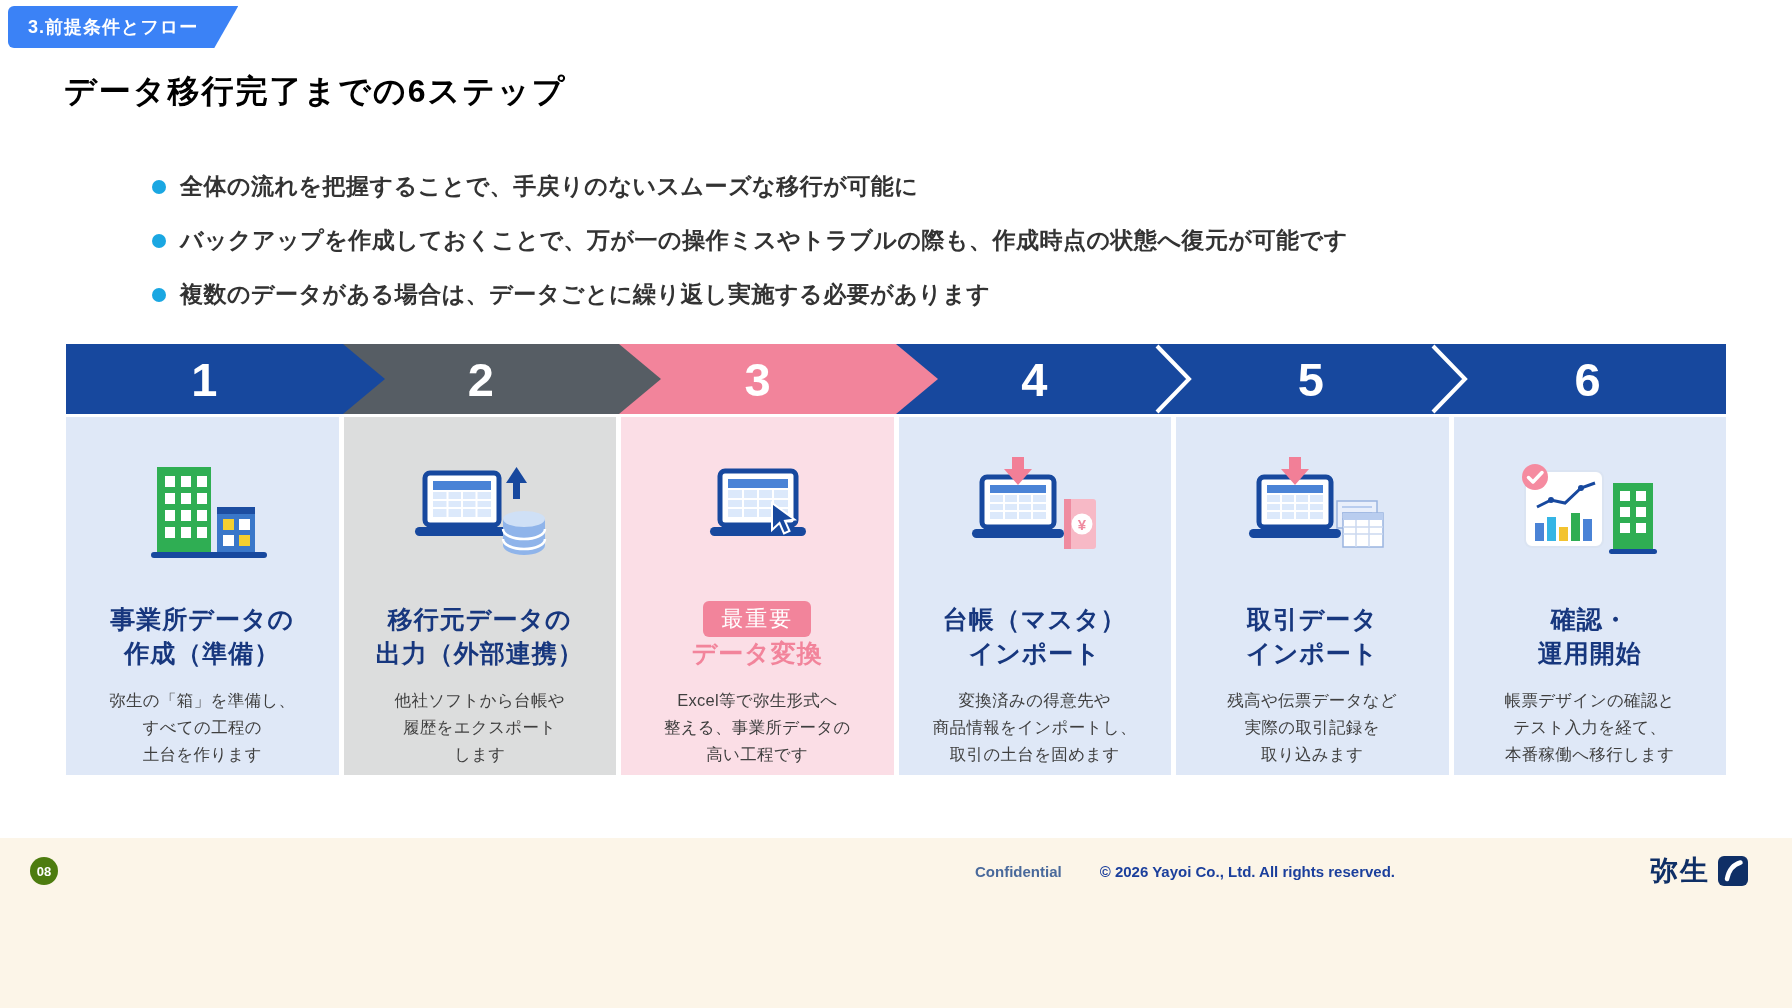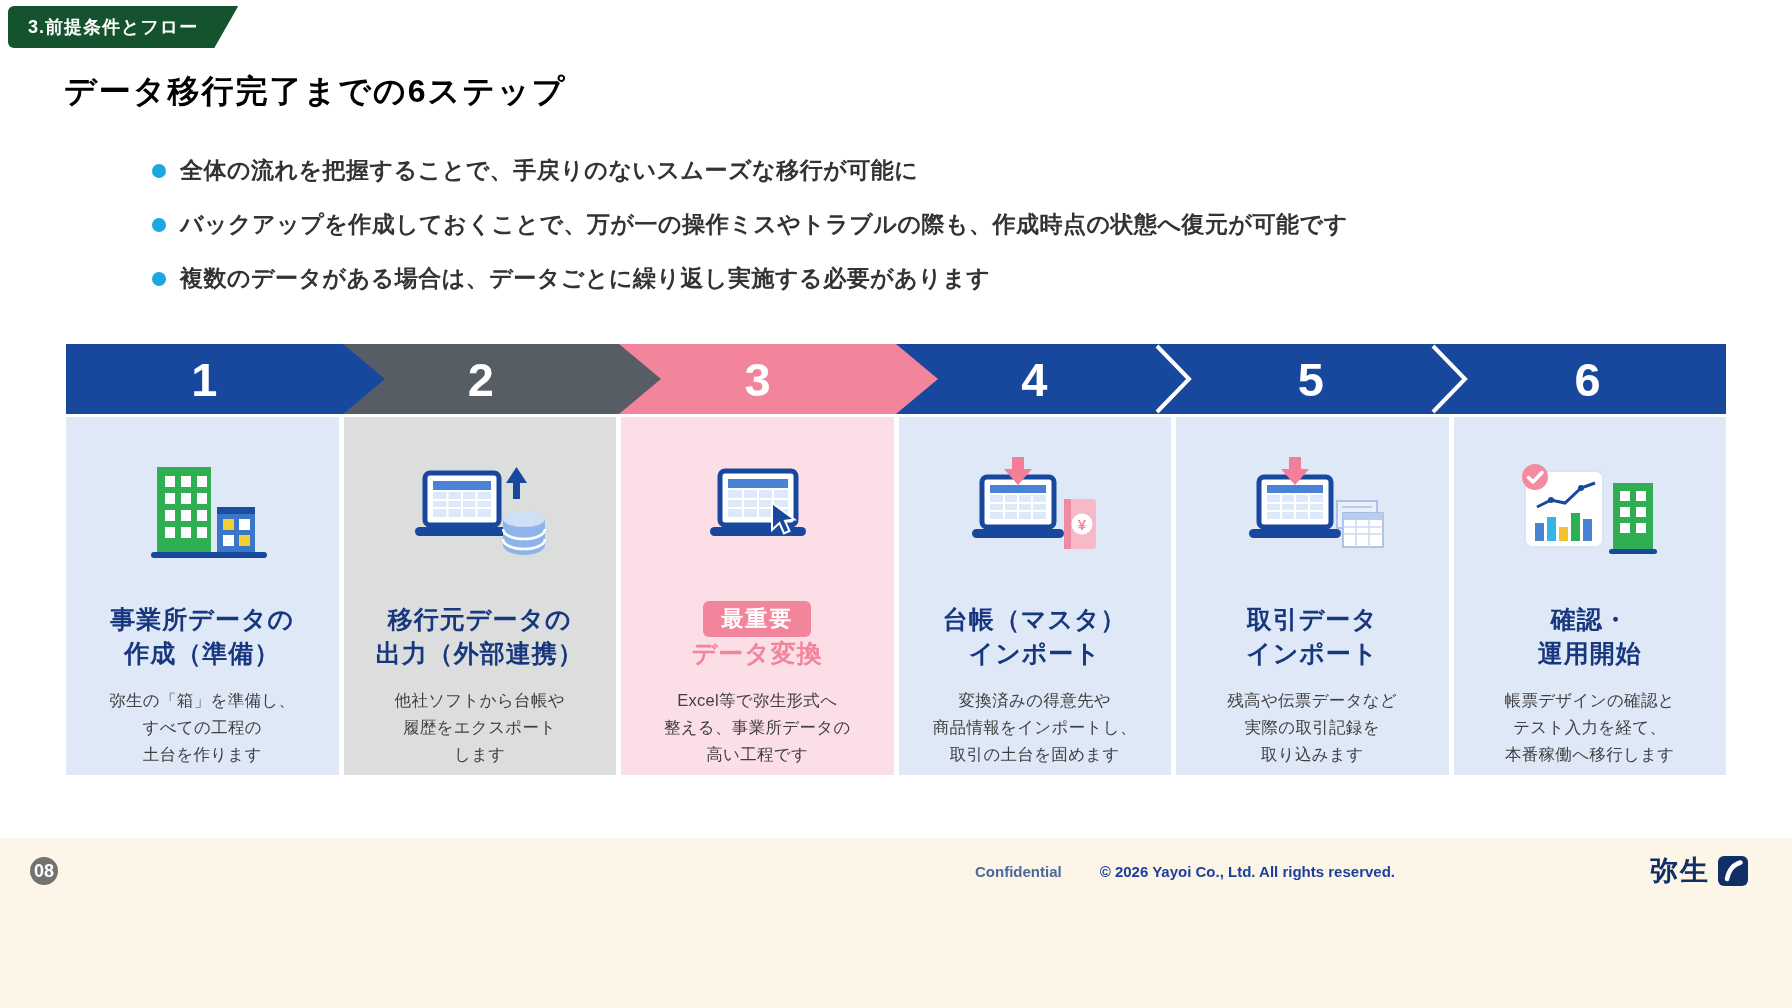--- a/index.html
+++ b/index.html
@@ -6,35 +6,35 @@
   html,body { width:1792px; height:1008px; }
   body {
     font-family: "Liberation Sans","DejaVu Sans",sans-serif;
     background:#ffffff; position:relative; overflow:hidden;
   }
   .slide { position:absolute; inset:0; }
 
   
   .section-tab {
     position:absolute; top:6px; left:8px;
-    background:#14532d; color:#fff; font-weight:bold; font-size:18px;
+    background:#3b82f6; color:#fff; font-weight:bold; font-size:18px;
     padding:9px 40px 9px 20px; letter-spacing:1px;
     clip-path: polygon(0 0, 100% 0, calc(100% - 24px) 100%, 0 100%);
     border-radius: 6px 0 0 6px;
   }
 
   
   .page-title {
     position:absolute; top:70px; left:64px;
     font-size:32px; font-weight:800; color:#000000; letter-spacing:2px;
   }
 
   
   .bullets { position:absolute; top:155px; left:152px; }
-  .bullet-row { display:flex; align-items:center; margin-bottom:23px; }
+  .bullet-row { display:flex; align-items:center; margin-bottom:23px;margin-top:16px; }
   .bullet-dot {
     width:14px; height:14px; border-radius:50%; background:#1aa7e2;
     margin-right:14px; flex:0 0 auto;
   }
   .bullet-text { font-size:23px; font-weight:700; color:#333; letter-spacing:0.5px; }
 
   
   .flow { position:absolute; top:344px; left:66px; width:1660px; }
   .flow-head { position:relative; width:1660px; height:70px; }
   .flow-head svg { display:block; }
@@ -54,39 +54,39 @@
   .card.bg-gray { background:#dcdddd; }
   .card.bg-pink { background:#fbdee6; }
   .card-icon { height:132px; display:flex; align-items:center; justify-content:center; }
   .card-title {
     margin-top:20px; font-size:25px; font-weight:800; color:#17377e;
     line-height:1.35; letter-spacing:1px; white-space:pre-line;
   }
   .card-title.pink { color:#f2849b; margin-top:0; }
   .importance-badge {
     display:inline-block; margin-top:18px;
-    background:#f2849b; color:#fff; font-size:22px; font-weight:700;
+    background:#f2849b; color:#fff; font-size:22px; font-weight:400;
     padding:3px 18px; border-radius:6px; letter-spacing:2px;
   }
   .card-body {
     margin-top:16px; font-size:16.5px; font-weight:500; color:#3f3f3f;
     line-height:1.65; letter-spacing:0.3px; white-space:pre-line;
   }
 
   
   .footer {
     position:absolute; left:0; right:0; bottom:0; height:170px;
     background:#fcf5e8;
   }
   .footer-row {
     display:flex; align-items:center; padding:14px 44px 0 30px;
   }
   .page-badge {
-    width:28px; height:28px; border-radius:50%; background:#737373;
-    color:#fff; font-size:18px; font-weight:bold;
+    width:28px; height:28px; border-radius:50%; background:#4d7c0f;
+    color:#fff; font-size:13px; font-weight:bold;
     display:flex; align-items:center; justify-content:center;
   }
   .spacer { flex:1; }
   .confidential { font-size:15px; font-weight:600; color:#49699b; }
   .copyright { font-size:15px; font-weight:600; color:#1b3f9c; margin-left:38px; }
   .logo { display:flex; align-items:center; margin-left:255px; }
   .logo-text { font-size:28px; font-weight:900; color:#0f2f66; letter-spacing:2px; }
   .logo-mark {
     width:30px; height:30px; border-radius:6px; background:#0f2f66;
     margin-left:8px; display:flex; align-items:center; justify-content:center;

